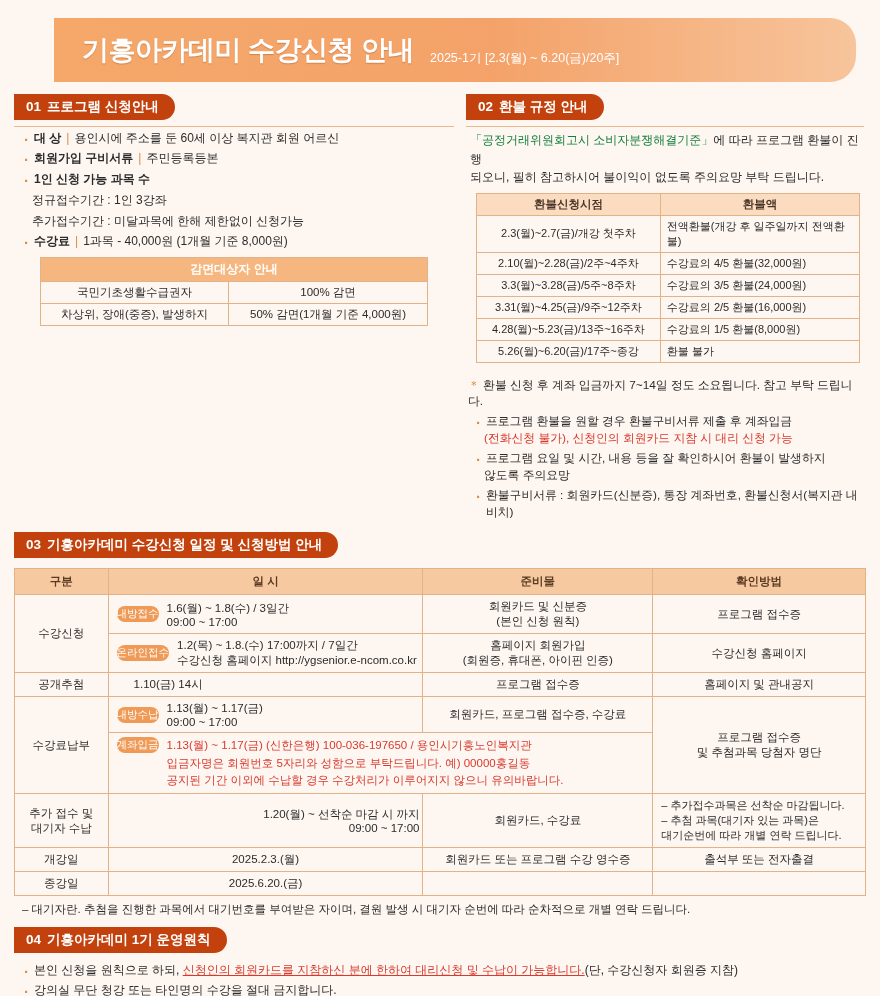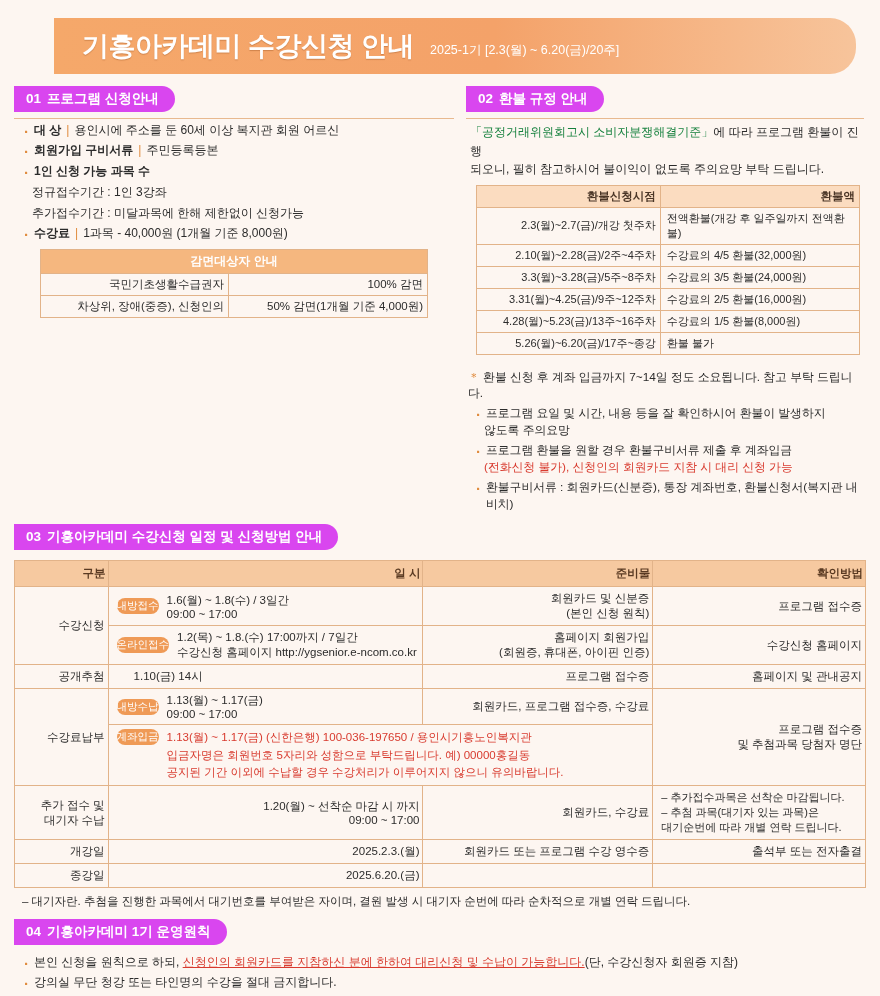--- a/index.html
+++ b/index.html
@@ -13,21 +13,21 @@
     color: #2b2b2b;
     overflow: hidden;
   }
   .page { position: relative; width: 880px; height: 996px; padding: 0 14px; }
 
   
   .banner {
     margin: 18px 10px 12px 40px;
     background: linear-gradient(90deg, #f5a86a 0%, #f4a269 55%, #f7c49b 100%);
     border-radius: 0 26px 26px 0;
-    height: 56px;
+    height: 64px;
     display: flex;
     align-items: center;
     padding: 0 18px 0 28px;
     position: relative;
   }
   .banner-title {
     color: #fff;
     font-size: 27px;
     font-weight: bold;
     letter-spacing: -0.5px;
@@ -38,21 +38,21 @@
     font-size: 12.5px;
     margin-left: 16px;
     padding-bottom: 2px;
     align-self: flex-end;
     margin-bottom: 13px;
     white-space: nowrap;
   }
 
   
   .sec-head {
-    background: #d946ef;
+    background: #c2410c;
     color: #fff;
     font-weight: bold;
     font-size: 13.5px;
     border-radius: 0 14px 14px 0;
     padding: 4px 16px 4px 12px;
     display: inline-block;
     margin-bottom: 6px;
   }
   .sec-head .num { color: #fff; margin-right: 6px; }
 
@@ -71,21 +71,21 @@
     color: #e08b3e;
     font-weight: bold;
     font-size: 15px;
   }
   .b { font-weight: bold; }
   .plain { padding-left: 18px; margin: 3px 0; line-height: 1.5; }
   .sep { color: #e08b3e; margin: 0 5px; }
 
   
   table { border-collapse: collapse; width: 100%; font-size: 11.5px; }
-  th, td { border: 1px solid #e2b389; padding: 3px 4px; text-align: right; vertical-align: middle; }
+  th, td { border: 1px solid #e2b389; padding: 3px 4px; text-align: center; vertical-align: middle; }
   th { background: #fbdcc0; font-weight: bold; color: #4a3526; }
   .tbl-title {
     background: #f5b77f;
     color: #fff;
     font-weight: bold;
     padding: 3px 0;
     text-align: center;
     font-size: 12px;
     border: 1px solid #e2b389;
     border-bottom: none;
@@ -167,21 +167,21 @@
 
       <div class="reduce-wrap">
         <div class="tbl-title">감면대상자 안내</div>
         <table>
           <tbody>
               <tr>
             <td>국민기초생활수급권자</td>
             <td>100% 감면</td>
           </tr>
           <tr>
-            <td>차상위, 장애(중증), 신청인의</td>
+            <td>차상위, 장애(중증), 발생하지</td>
             <td>50% 감면(1개월 기준 4,000원)</td>
           </tr>
         </tbody>
           </table>
       </div>
     </div>
 
     <div class="col-right">
       <div class="sec-head">
         <span class="num">02</span><span>환불 규정 안내</span>
@@ -228,28 +228,28 @@
           </table>
       </div>
 
       <div class="note-star">
         <span class="star">＊</span>
         <span>환불 신청 후 계좌 입금까지 7~14일 정도 소요됩니다. 참고 부탁 드립니다.</span>
       </div>
 
       <ul class="bul" style="font-size:11.8px;">
         <li>
-          <span>프로그램 요일 및 시간, 내용 등을 잘 확인하시어 환불이 발생하지</span>
-          <div style="margin-left:-2px;">않도록 주의요망</div>
-        </li>
-        <li>
           <span>프로그램 환불을 원할 경우 환불구비서류 제출 후 계좌입금</span>
           <div class="red" style="margin-left:-2px;">
             <span>(전화신청 불가), 신청인의 회원카드 지참 시 대리 신청 가능</span>
           </div>
+        </li>
+        <li>
+          <span>프로그램 요일 및 시간, 내용 등을 잘 확인하시어 환불이 발생하지</span>
+          <div style="margin-left:-2px;">않도록 주의요망</div>
         </li>
         <li>
           <span>환불구비서류 : 회원카드(신분증), 통장 계좌번호, 환불신청서(복지관 내 비치)</span>
         </li>
       </ul>
     </div>
   </div>
 
   <div style="margin-top:8px;">
     <div class="sec-head">

